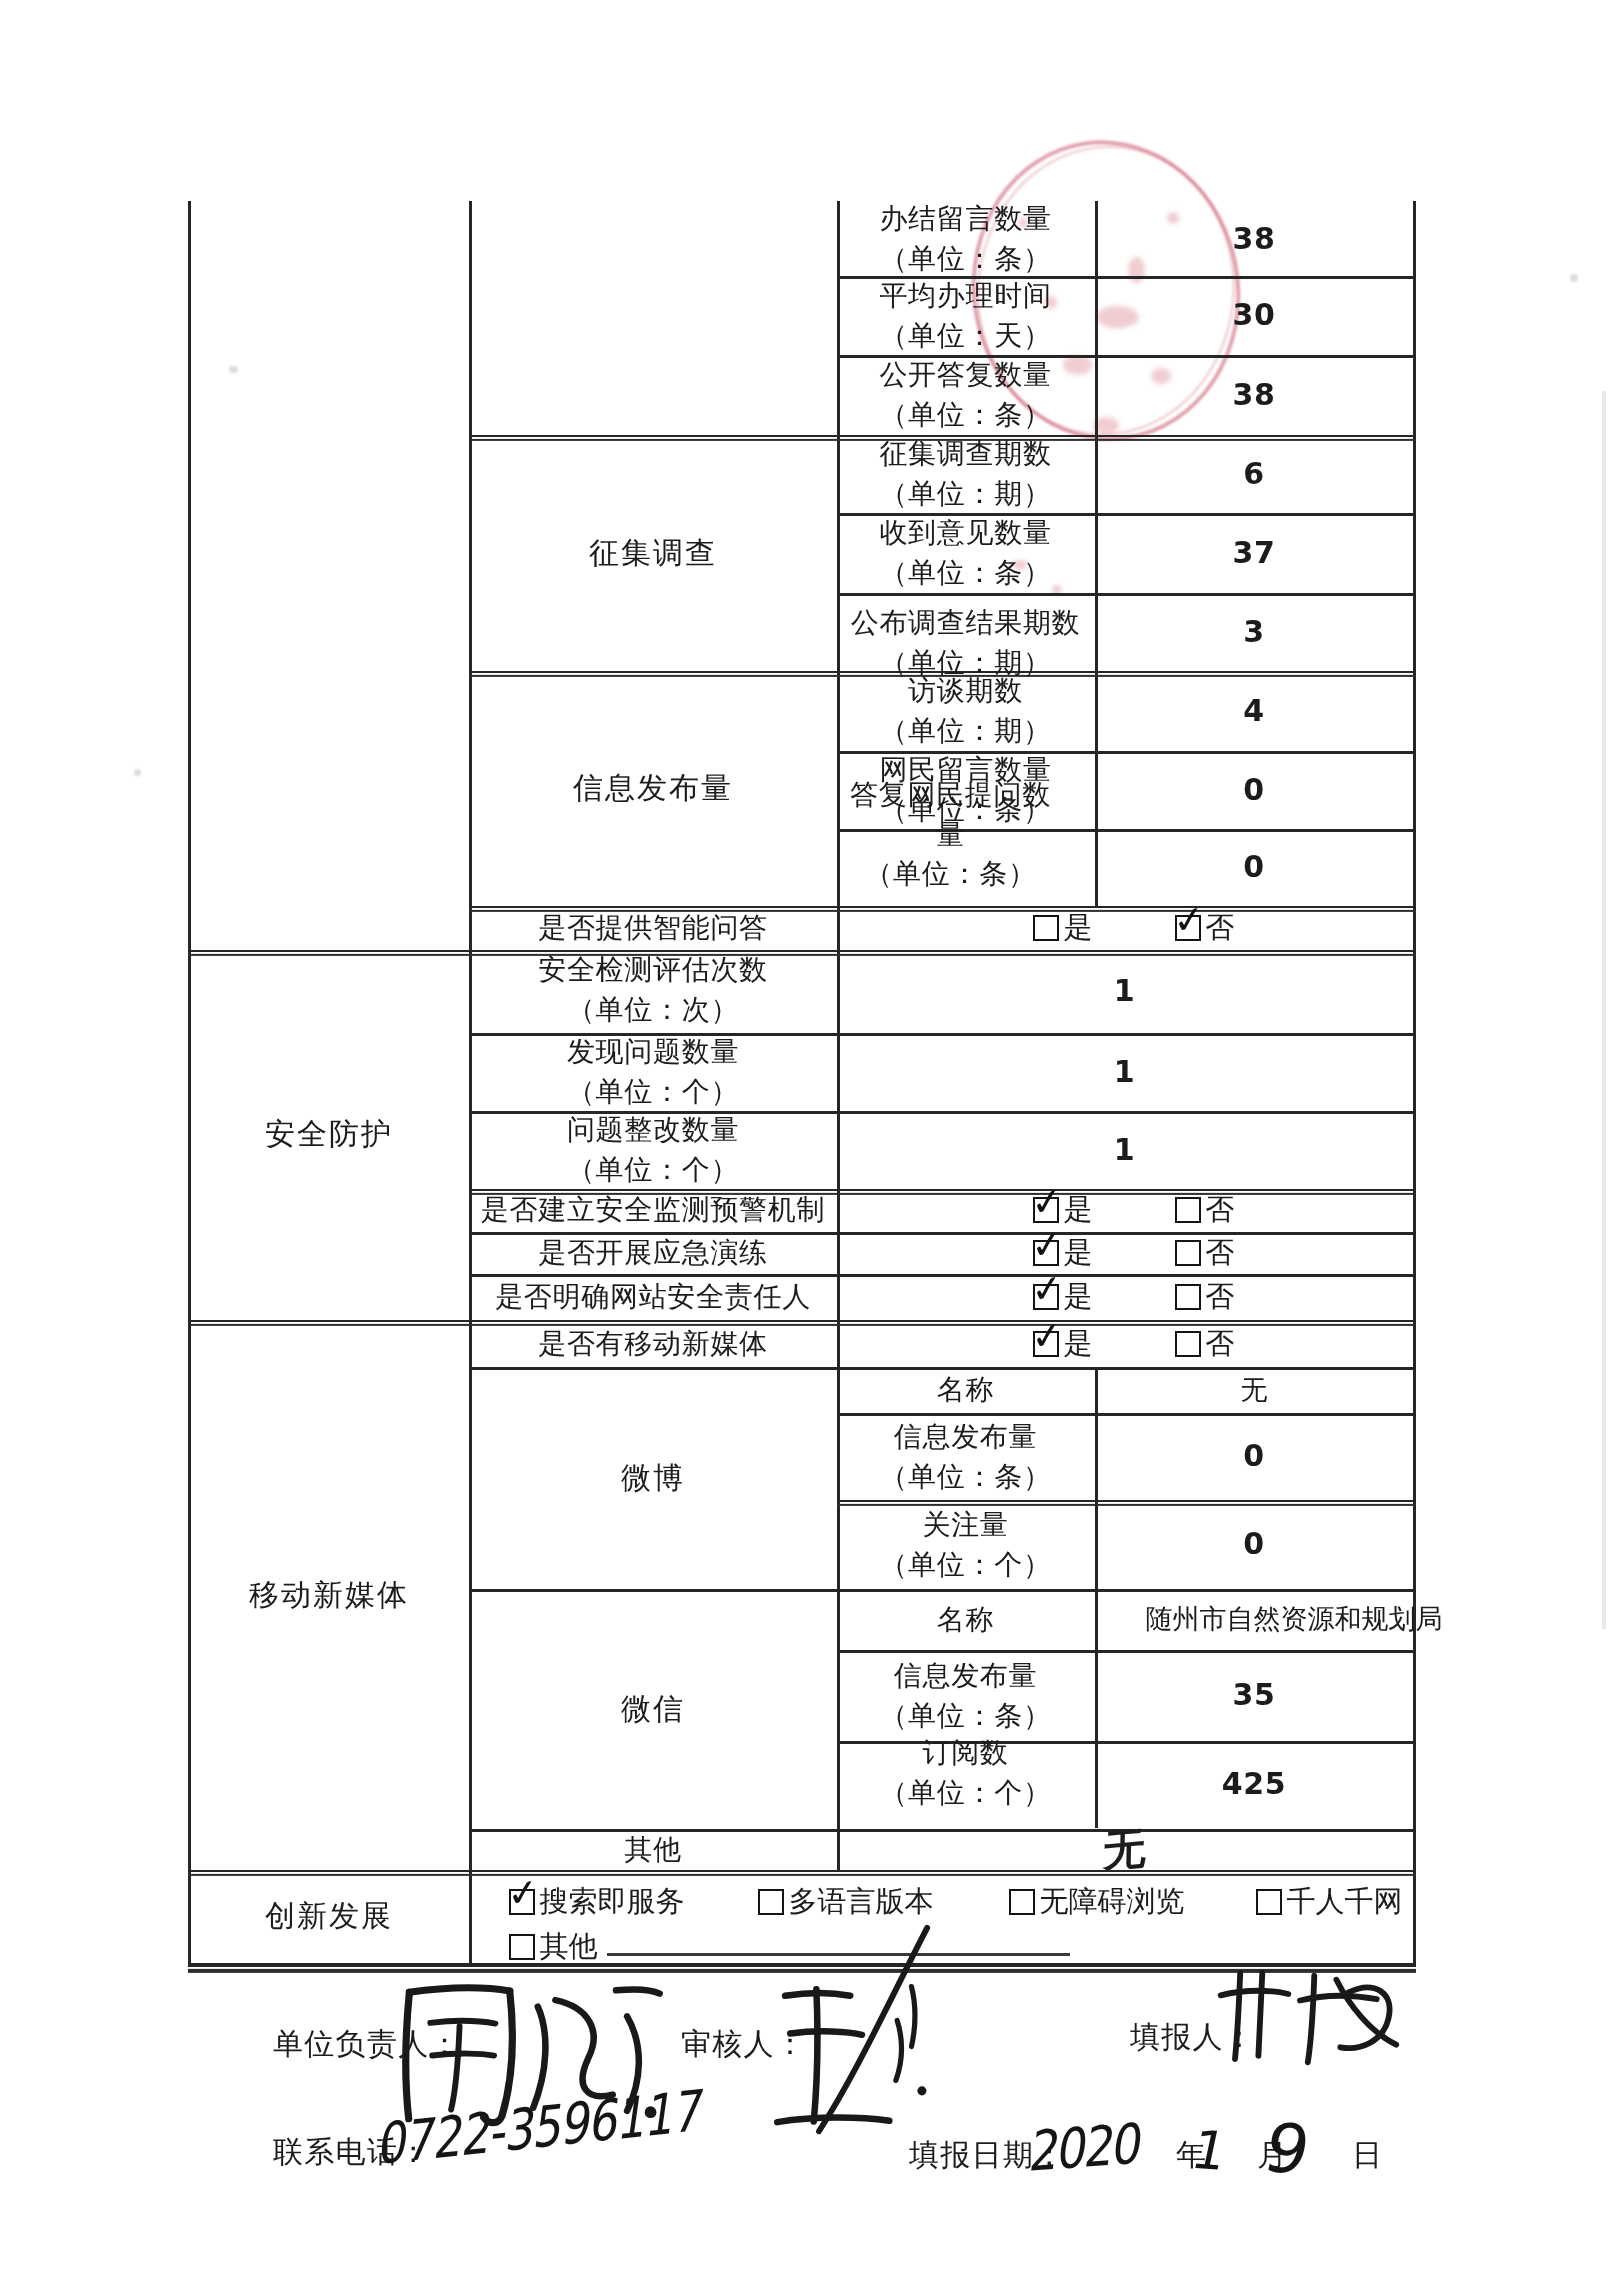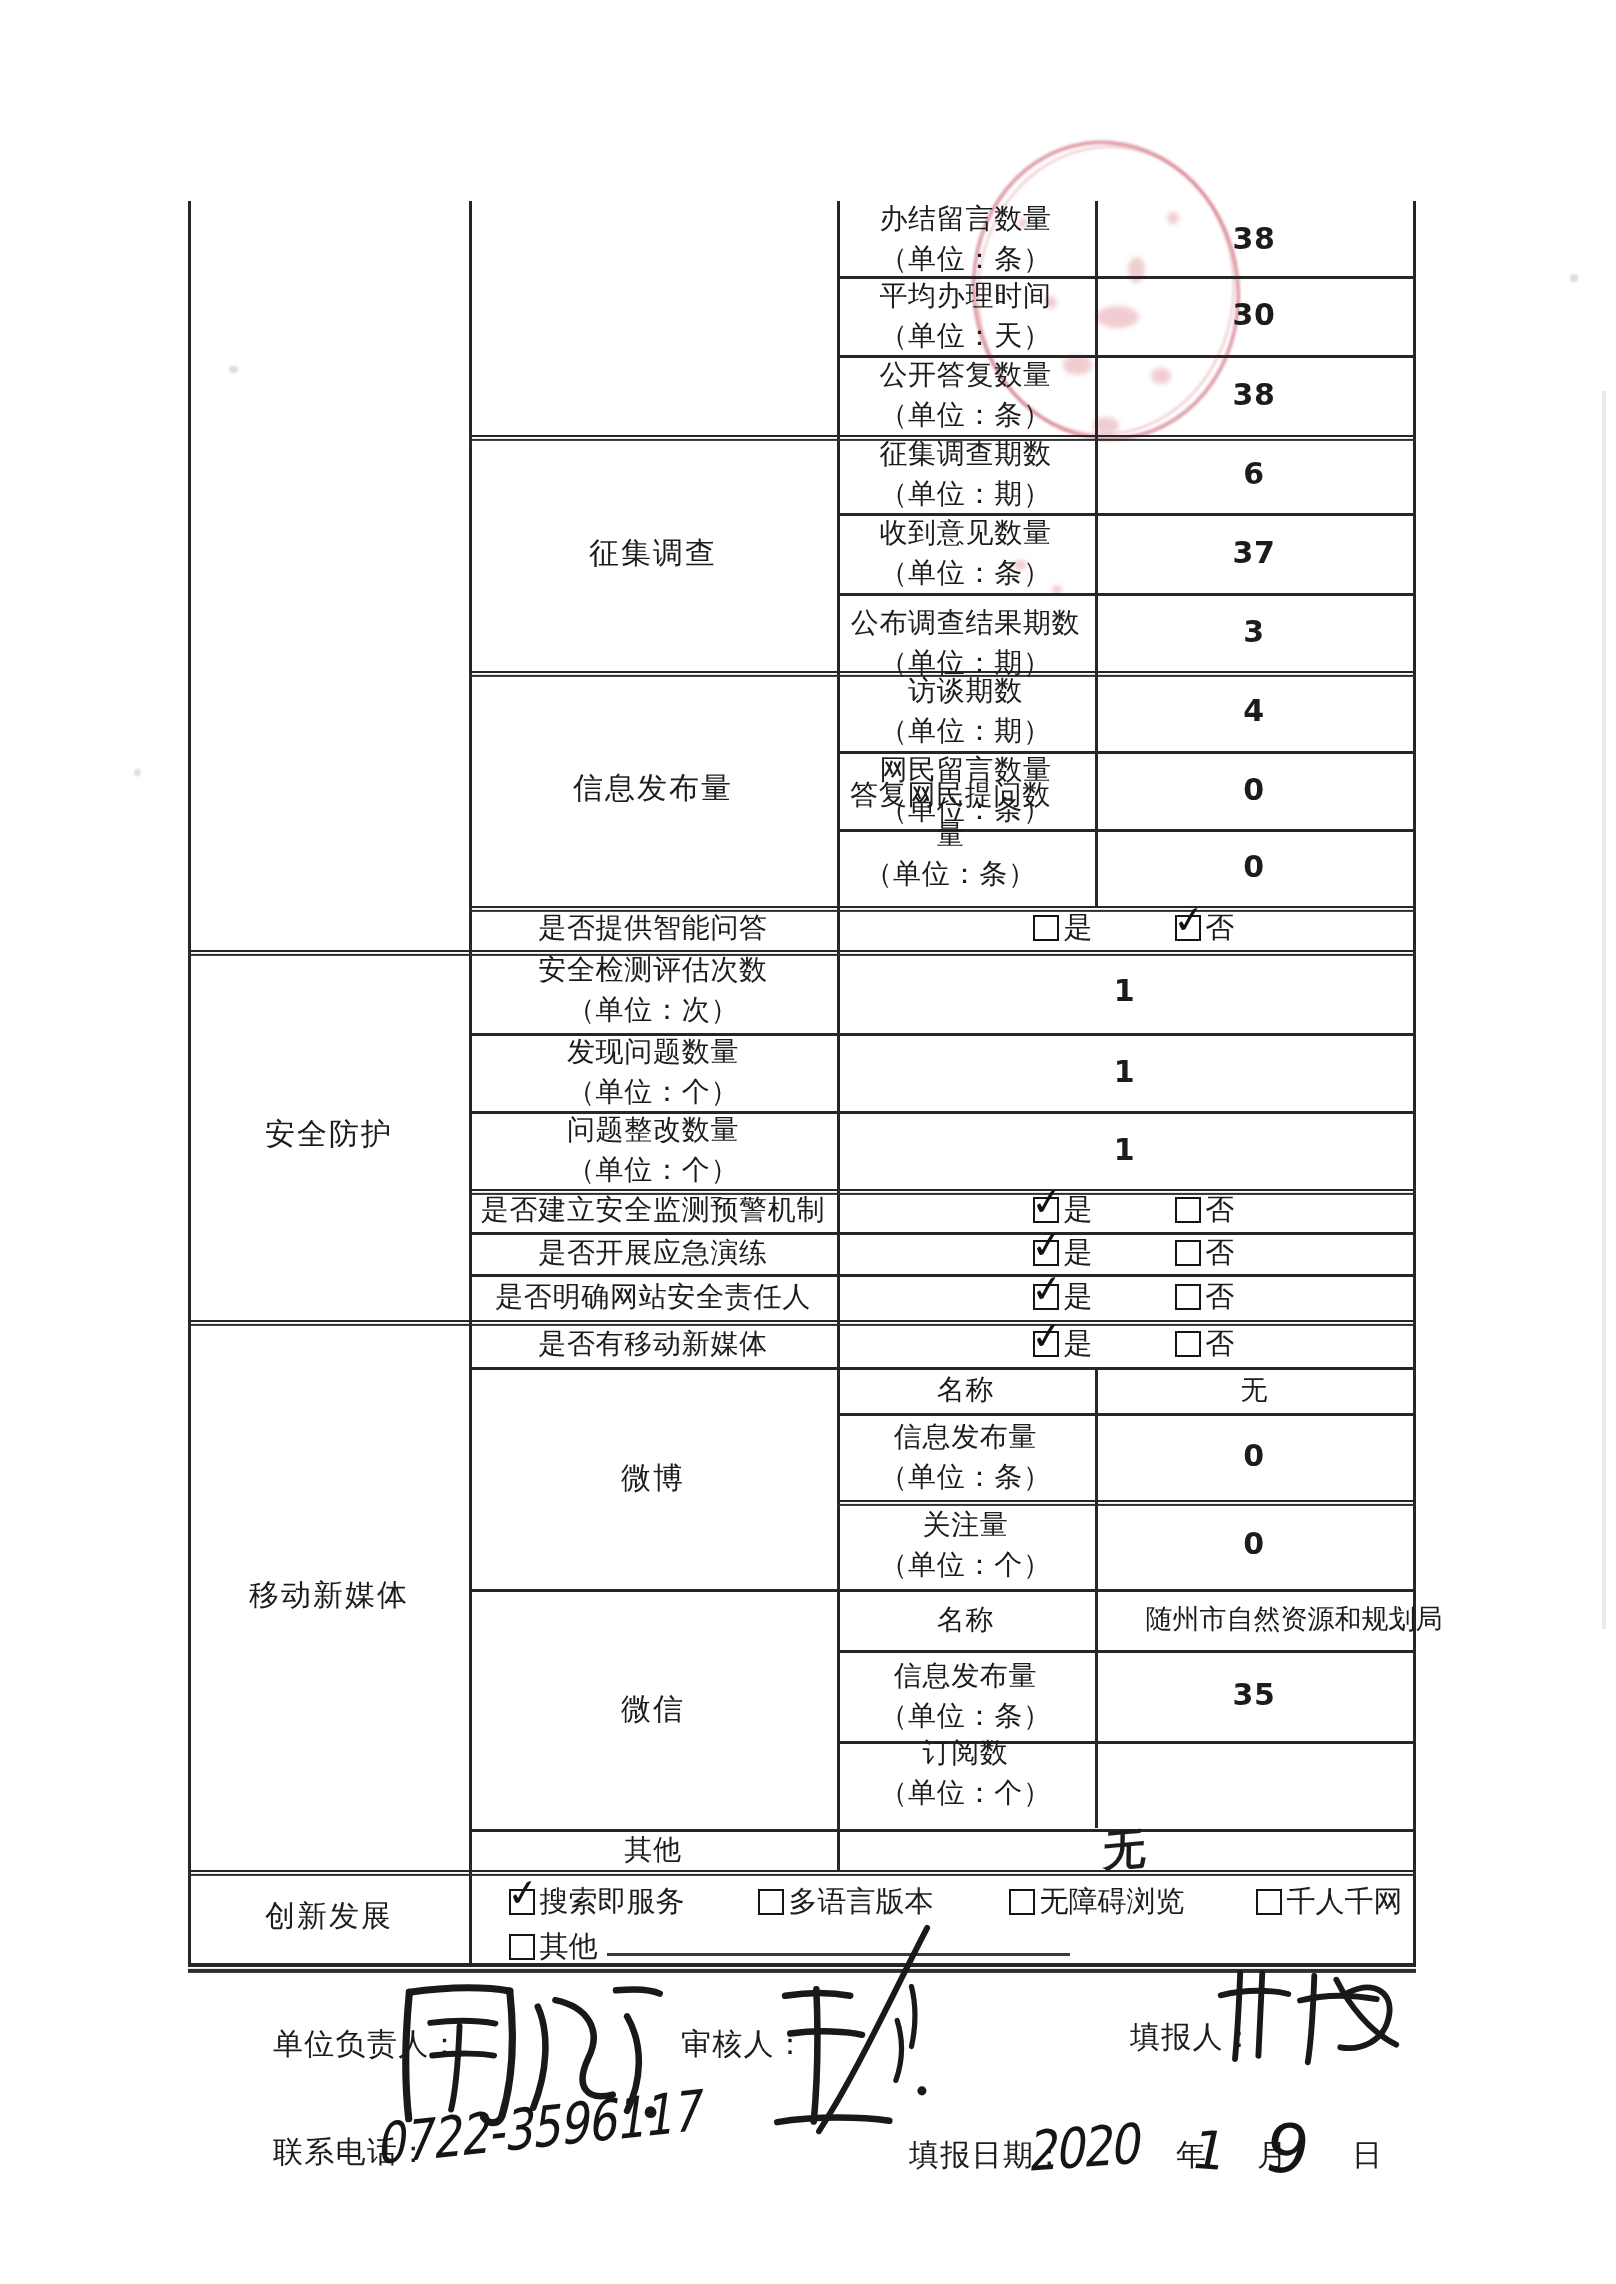--- a/index.html
+++ b/index.html
@@ -266,20 +266,21 @@
   <div class="cell" style="left:837px;top:1650px;width:257px;height:91px;">
     <span class="lab">信息发布量</span>
     <span class="unit">（单位：条）</span>
   </div>
   <div class="cell val" style="left:1095px;top:1650px;width:318px;height:91px;">35</div>
 
   <div class="cell" style="left:837px;top:1741px;width:257px;height:63px;">
     <span class="lab">订阅数</span>
     <span class="unit">（单位：个）</span>
   </div>
+  <div class="cell val" style="left:1095px;top:1741px;width:318px;height:87px;">425</div>
 
   <div class="cell lab" style="left:469px;top:1829px;width:368px;height:42px;">其他</div>
   <div class="cell" style="left:837px;top:1822px;width:575px;height:55px;">
     <span style="font-size:43px;font-weight:600;transform:rotate(-5deg) skewX(-6deg);display:inline-block;">无</span>
   </div>
 
   <div style="position:absolute;left:469px;top:1870px;width:946px;height:93px;">
     <span class="opt" style="position:absolute;left:40px;top:11.7px;">
       <span class="cb checked"></span>
       <span>搜索即服务</span>

